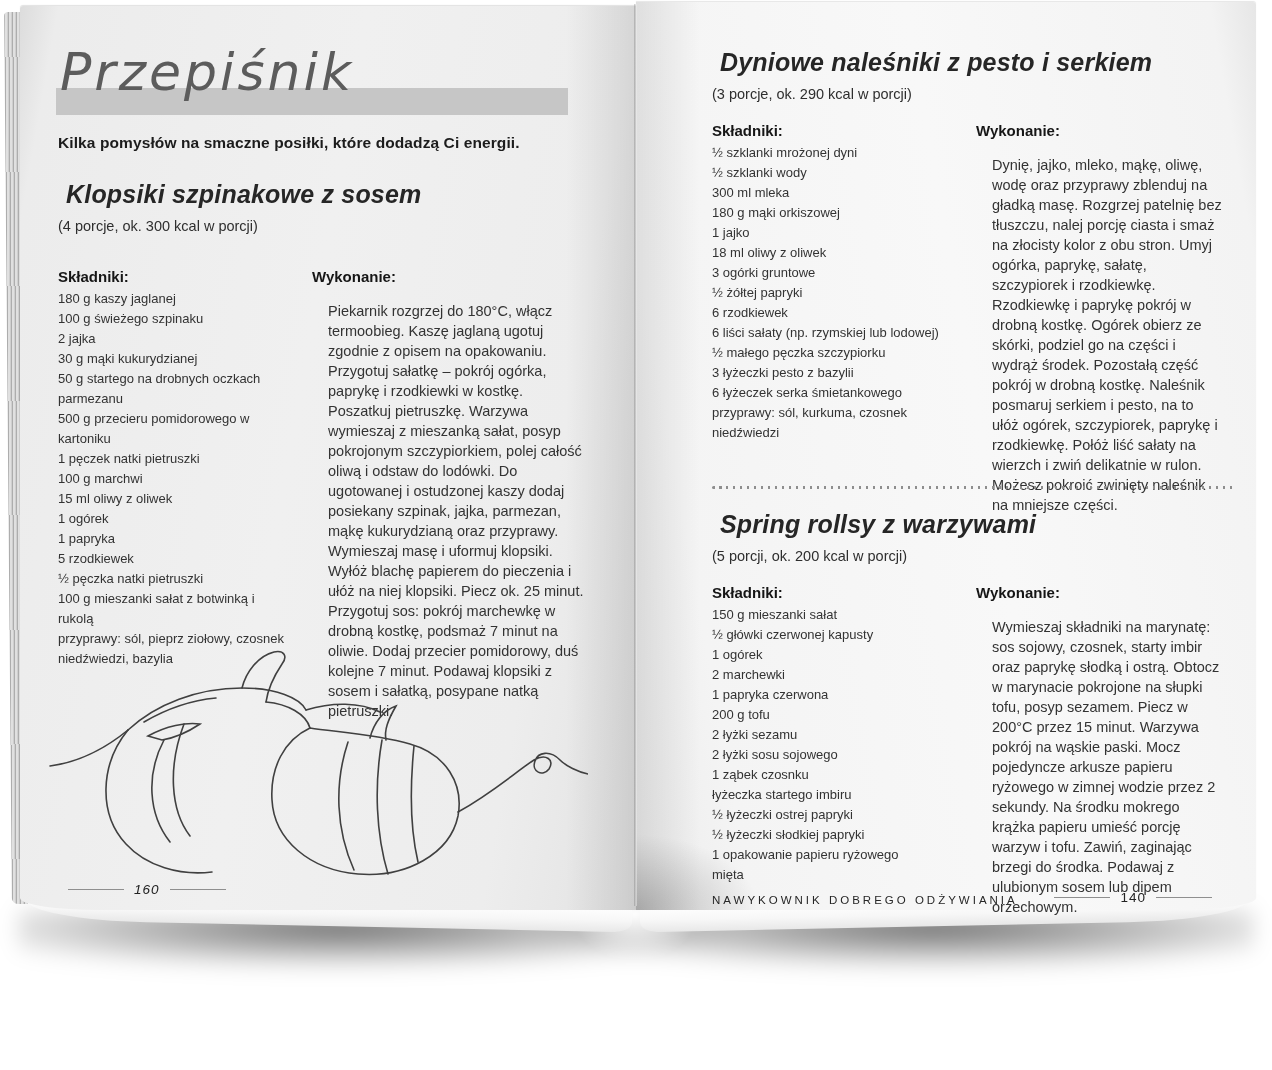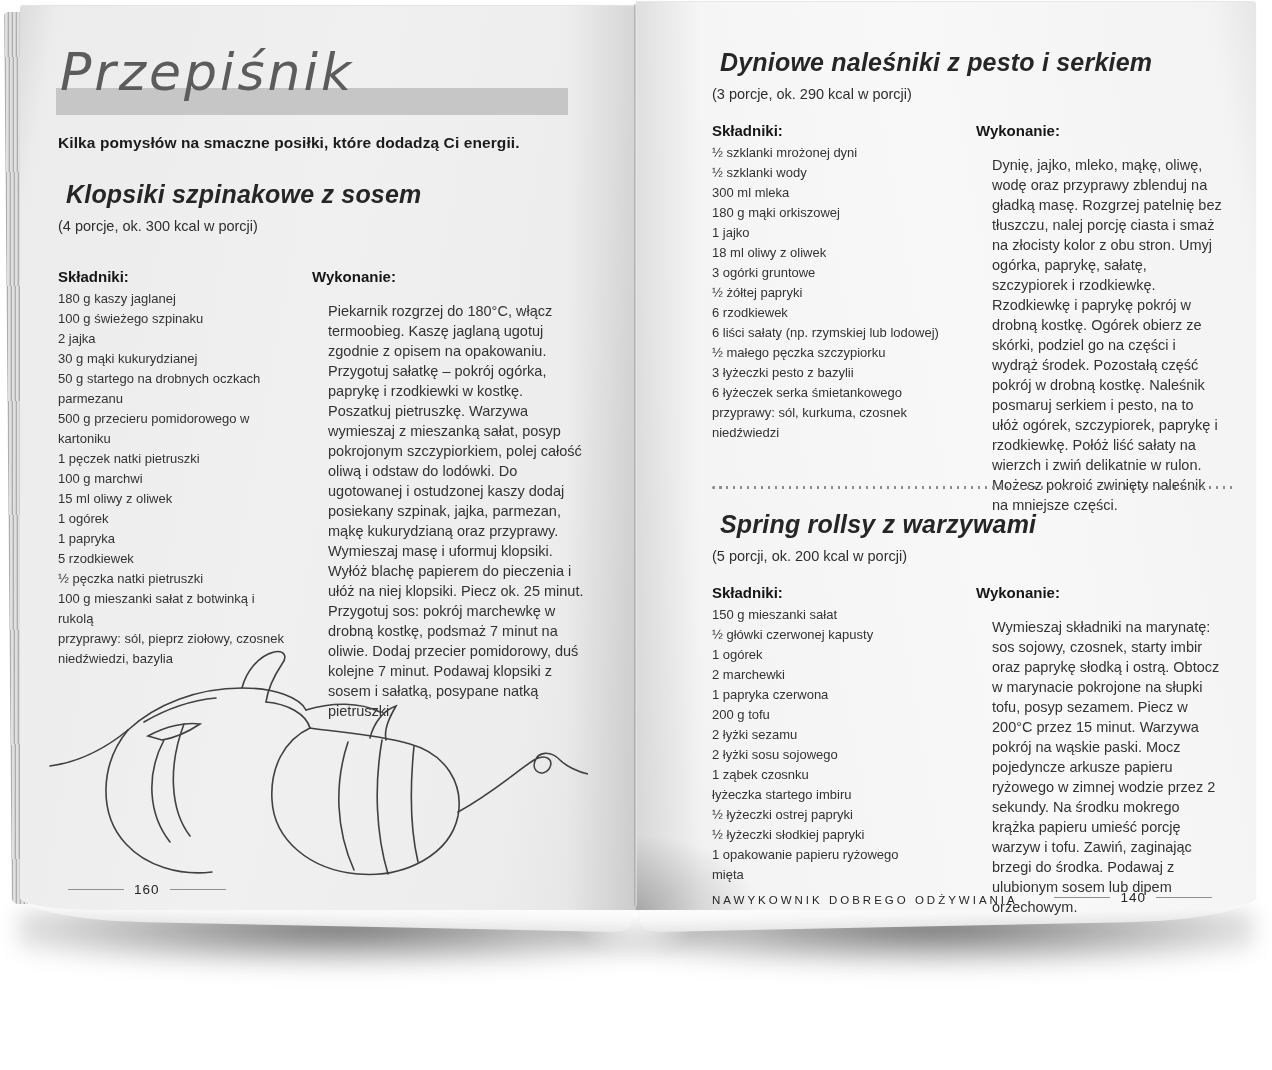--- a/index.html
+++ b/index.html
@@ -92,21 +92,21 @@
   .cols{display:flex;margin-top:34px;}
   .col-label{font-size:15px;font-weight:bold;color:#161616;margin-bottom:4px;}
   .ing-line{font-size:13px;line-height:20px;color:#333;}
   .method-text{margin:16px;font-size:14.5px;line-height:20px;color:#333;}
   .lp-recipe .col-ing{width:232px;margin-right:22px;}
   .lp-recipe .col-met{width:290px;}
 
   .pumpkin{position:absolute;left:28px;top:638px;}
 
   .page-footer{position:absolute;display:flex;align-items:center;gap:10px;font-size:13.5px;color:#222;}
-  .pf-left{left:48px;top:876px;}
+  .pf-left{left:48px;top:876px;font-style:italic;}
   .hline{display:inline-block;width:56px;height:1px;background:#8f8f8f;}
   .pagenum{letter-spacing:1px;}
 
   
   .rp-head1{position:absolute;left:76px;top:38px;width:530px;}
   .rp-cols1{position:absolute;left:76px;top:120px;width:528px;display:flex;}
   .rp-cols1 .col-ing, .rp-cols2 .col-ing{width:248px;margin-right:16px;}
   .rp-cols1 .col-met, .rp-cols2 .col-met{width:264px;}
   .dotted-divider{
     position:absolute;left:76px;top:484px;width:524px;height:3px;

